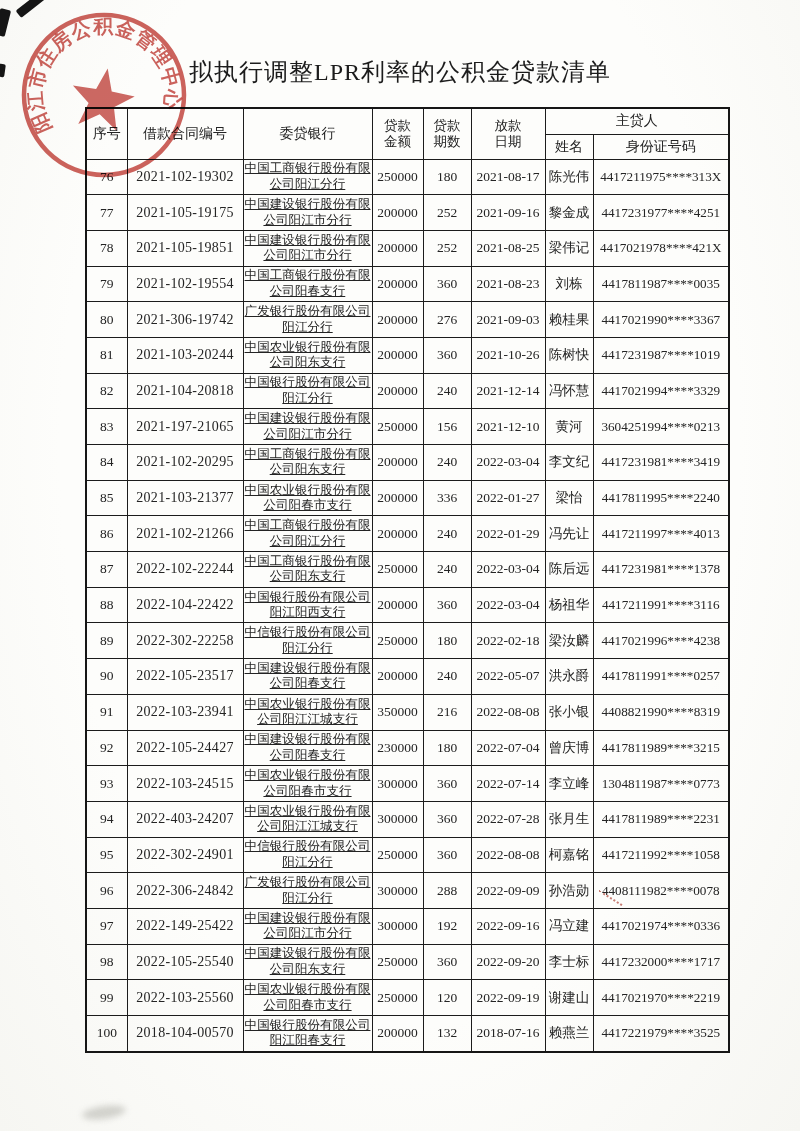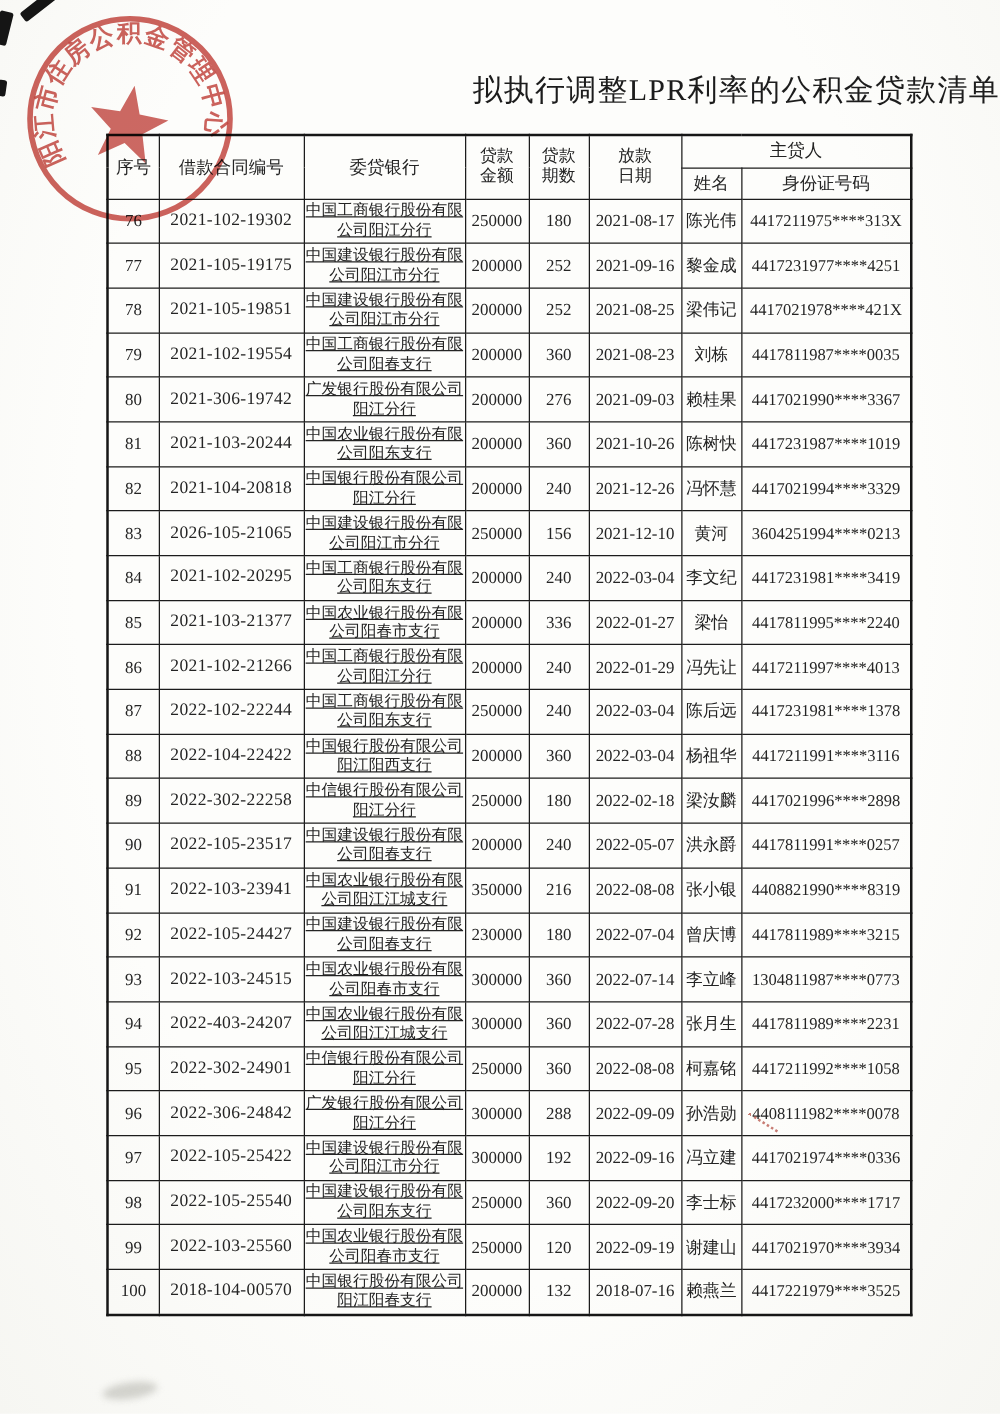--- a/index.html
+++ b/index.html
@@ -3,21 +3,21 @@
 <meta charset="utf-8">
 <style>
   html,body{margin:0;padding:0;}
   body{
     width:800px;height:1131px;position:relative;overflow:hidden;
     background:radial-gradient(ellipse at 50% 40%, #fdfdfb 60%, #f6f6f2 100%);
     font-family:"Liberation Serif","DejaVu Serif",serif;
     color:#1e1e1e;
   }
   .page-title{
-    position:absolute;top:56px;left:0;width:800px;text-align:right;
+    position:absolute;top:56px;left:0;width:800px;text-align:center;
     font-size:24px;letter-spacing:1px;color:#1c1c1c;
   }
   .loan-table{
     position:absolute;left:85px;top:107px;width:643px;
     border-collapse:collapse;table-layout:fixed;
     background:transparent;
   }
   .loan-table td,.loan-table th{
     border:1px solid #1c1c1c;
     text-align:center;vertical-align:middle;
@@ -148,27 +148,27 @@
         <td class="c-date">2021-10-26</td>
         <td class="c-name">陈树快</td>
         <td class="c-id">4417231987****1019</td>
       </tr>
       <tr>
         <td class="c-index">82</td>
         <td class="c-contract">2021-104-20818</td>
         <td class="c-bank">中国银行股份有限公司阳江分行</td>
         <td class="c-amount">200000</td>
         <td class="c-periods">240</td>
-        <td class="c-date">2021-12-26</td>
+        <td class="c-date">2021-12-14</td>
         <td class="c-name">冯怀慧</td>
         <td class="c-id">4417021994****3329</td>
       </tr>
       <tr>
         <td class="c-index">83</td>
-        <td class="c-contract">2026-105-21065</td>
+        <td class="c-contract">2021-197-21065</td>
         <td class="c-bank">中国建设银行股份有限公司阳江市分行</td>
         <td class="c-amount">250000</td>
         <td class="c-periods">156</td>
         <td class="c-date">2021-12-10</td>
         <td class="c-name">黄河</td>
         <td class="c-id">3604251994****0213</td>
       </tr>
       <tr>
         <td class="c-index">84</td>
         <td class="c-contract">2021-102-20295</td>
@@ -220,21 +220,21 @@
         <td class="c-id">4417211991****3116</td>
       </tr>
       <tr>
         <td class="c-index">89</td>
         <td class="c-contract">2022-302-22258</td>
         <td class="c-bank">中信银行股份有限公司阳江分行</td>
         <td class="c-amount">250000</td>
         <td class="c-periods">180</td>
         <td class="c-date">2022-02-18</td>
         <td class="c-name">梁汝麟</td>
-        <td class="c-id">4417021996****2898</td>
+        <td class="c-id">4417021996****4238</td>
       </tr>
       <tr>
         <td class="c-index">90</td>
         <td class="c-contract">2022-105-23517</td>
         <td class="c-bank">中国建设银行股份有限公司阳春支行</td>
         <td class="c-amount">200000</td>
         <td class="c-periods">240</td>
         <td class="c-date">2022-05-07</td>
         <td class="c-name">洪永爵</td>
         <td class="c-id">4417811991****0257</td>
@@ -294,21 +294,21 @@
         <td class="c-contract">2022-306-24842</td>
         <td class="c-bank">广发银行股份有限公司阳江分行</td>
         <td class="c-amount">300000</td>
         <td class="c-periods">288</td>
         <td class="c-date">2022-09-09</td>
         <td class="c-name">孙浩勋</td>
         <td class="c-id">4408111982****0078</td>
       </tr>
       <tr>
         <td class="c-index">97</td>
-        <td class="c-contract">2022-105-25422</td>
+        <td class="c-contract">2022-149-25422</td>
         <td class="c-bank">中国建设银行股份有限公司阳江市分行</td>
         <td class="c-amount">300000</td>
         <td class="c-periods">192</td>
         <td class="c-date">2022-09-16</td>
         <td class="c-name">冯立建</td>
         <td class="c-id">4417021974****0336</td>
       </tr>
       <tr>
         <td class="c-index">98</td>
         <td class="c-contract">2022-105-25540</td>
@@ -320,21 +320,21 @@
         <td class="c-id">4417232000****1717</td>
       </tr>
       <tr>
         <td class="c-index">99</td>
         <td class="c-contract">2022-103-25560</td>
         <td class="c-bank">中国农业银行股份有限公司阳春市支行</td>
         <td class="c-amount">250000</td>
         <td class="c-periods">120</td>
         <td class="c-date">2022-09-19</td>
         <td class="c-name">谢建山</td>
-        <td class="c-id">4417021970****3934</td>
+        <td class="c-id">4417021970****2219</td>
       </tr>
       <tr>
         <td class="c-index">100</td>
         <td class="c-contract">2018-104-00570</td>
         <td class="c-bank">中国银行股份有限公司阳江阳春支行</td>
         <td class="c-amount">200000</td>
         <td class="c-periods">132</td>
         <td class="c-date">2018-07-16</td>
         <td class="c-name">赖燕兰</td>
         <td class="c-id">4417221979****3525</td>

